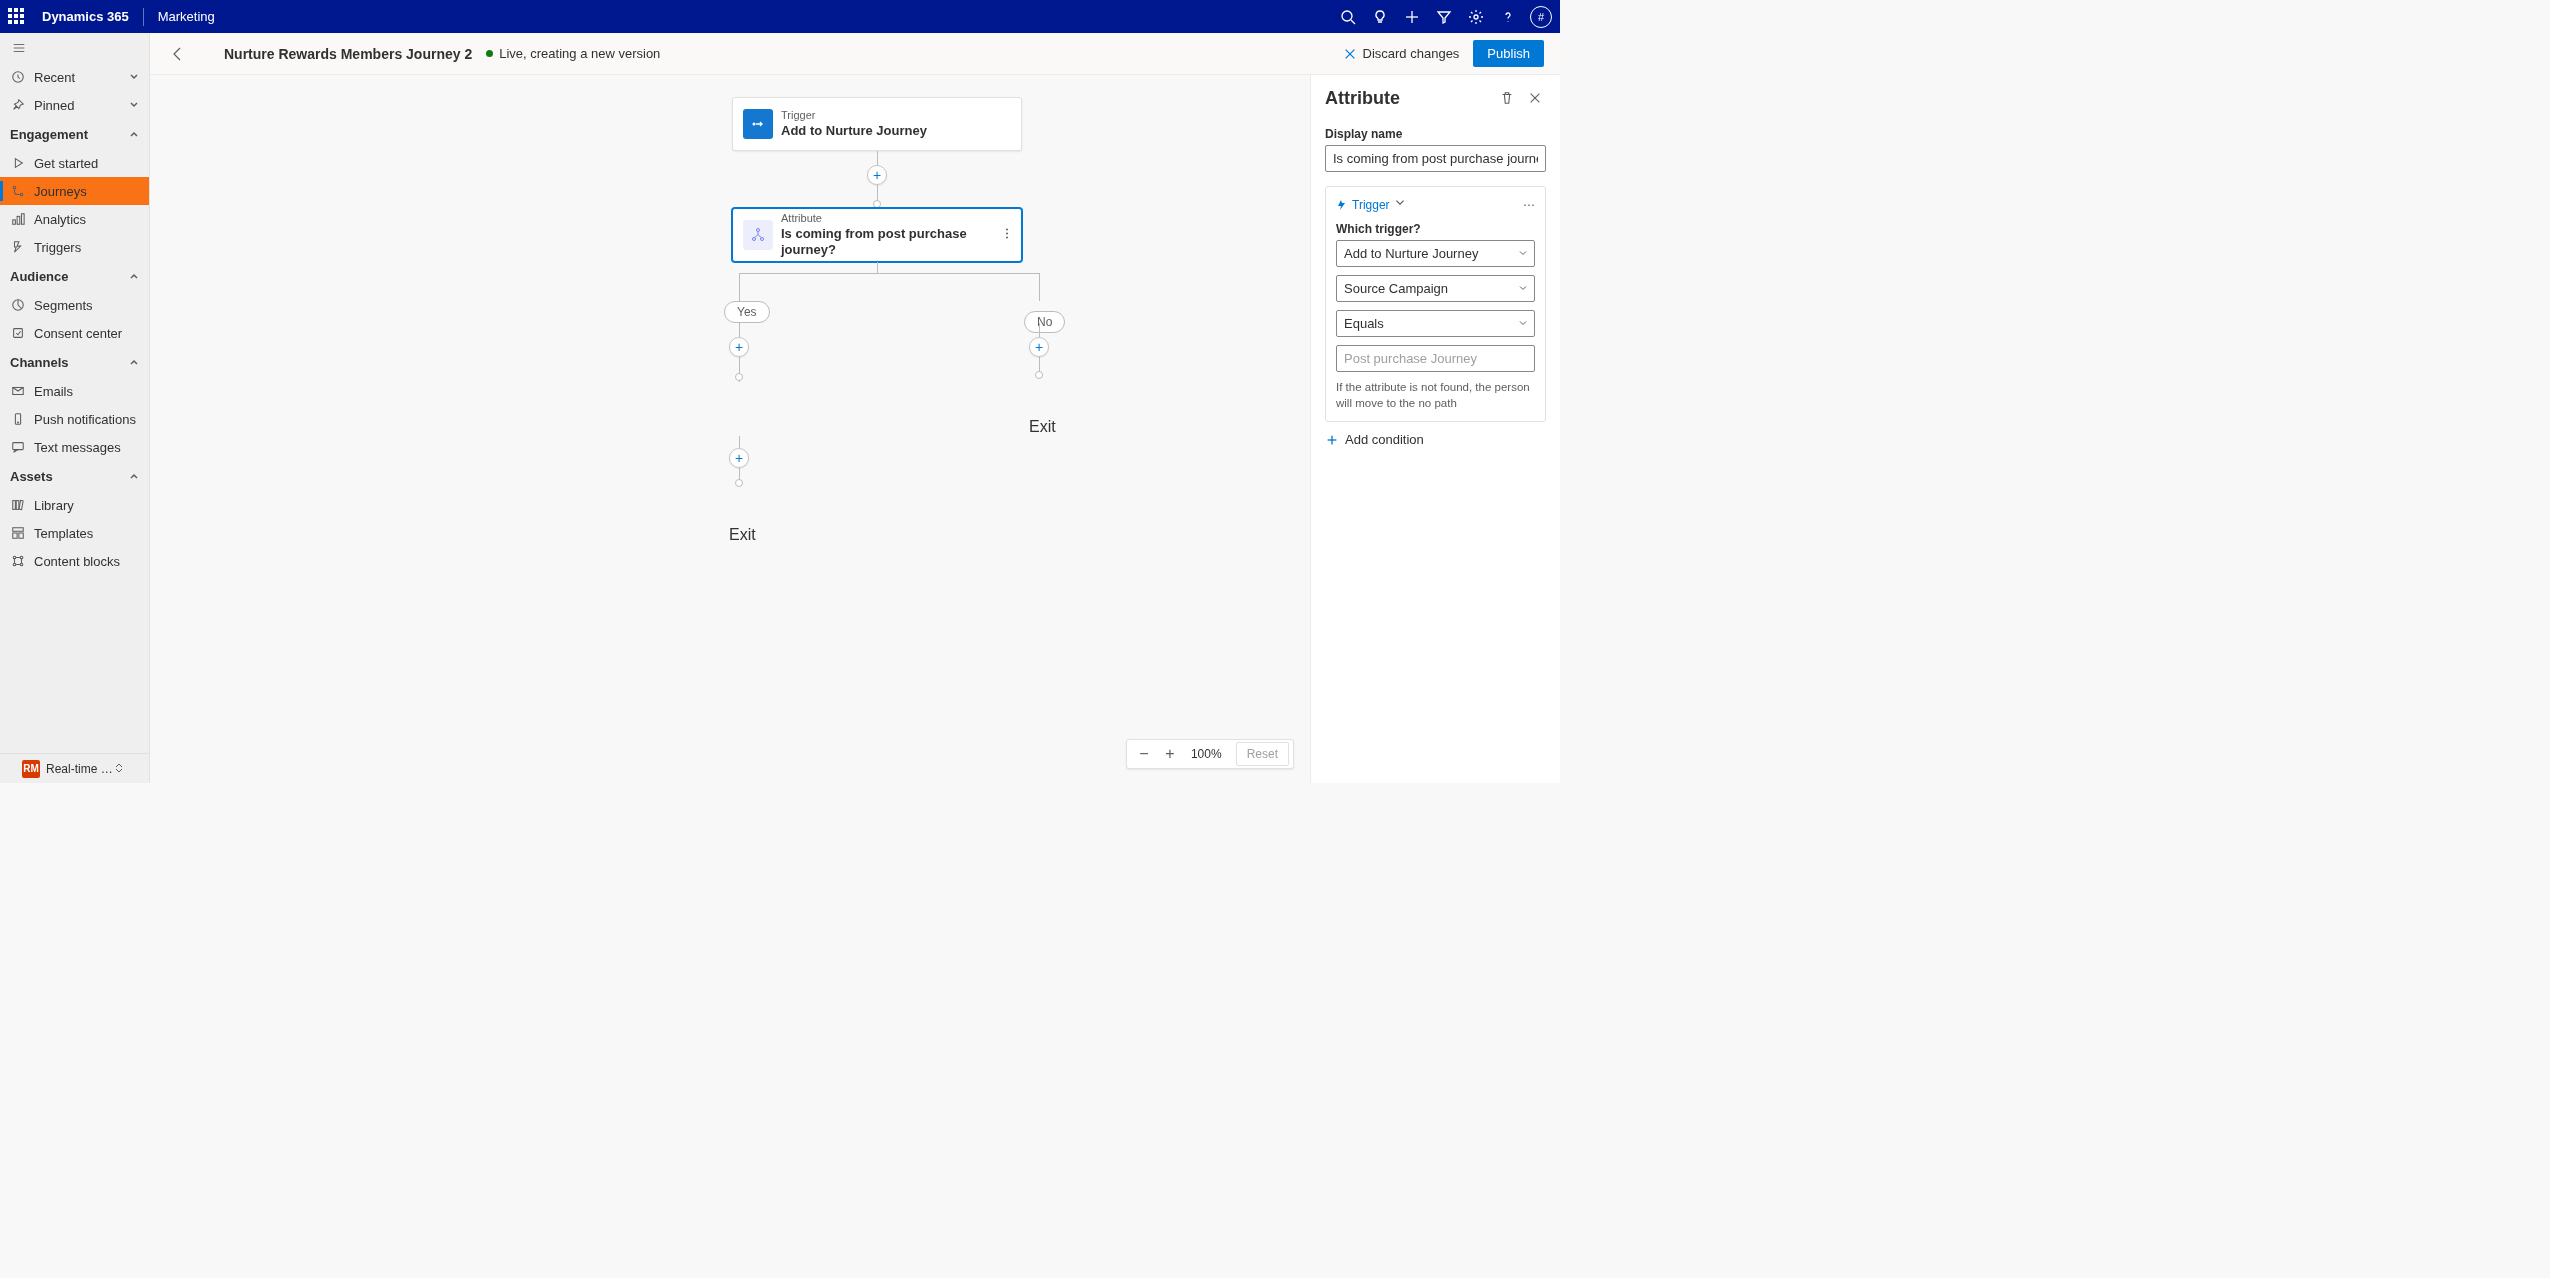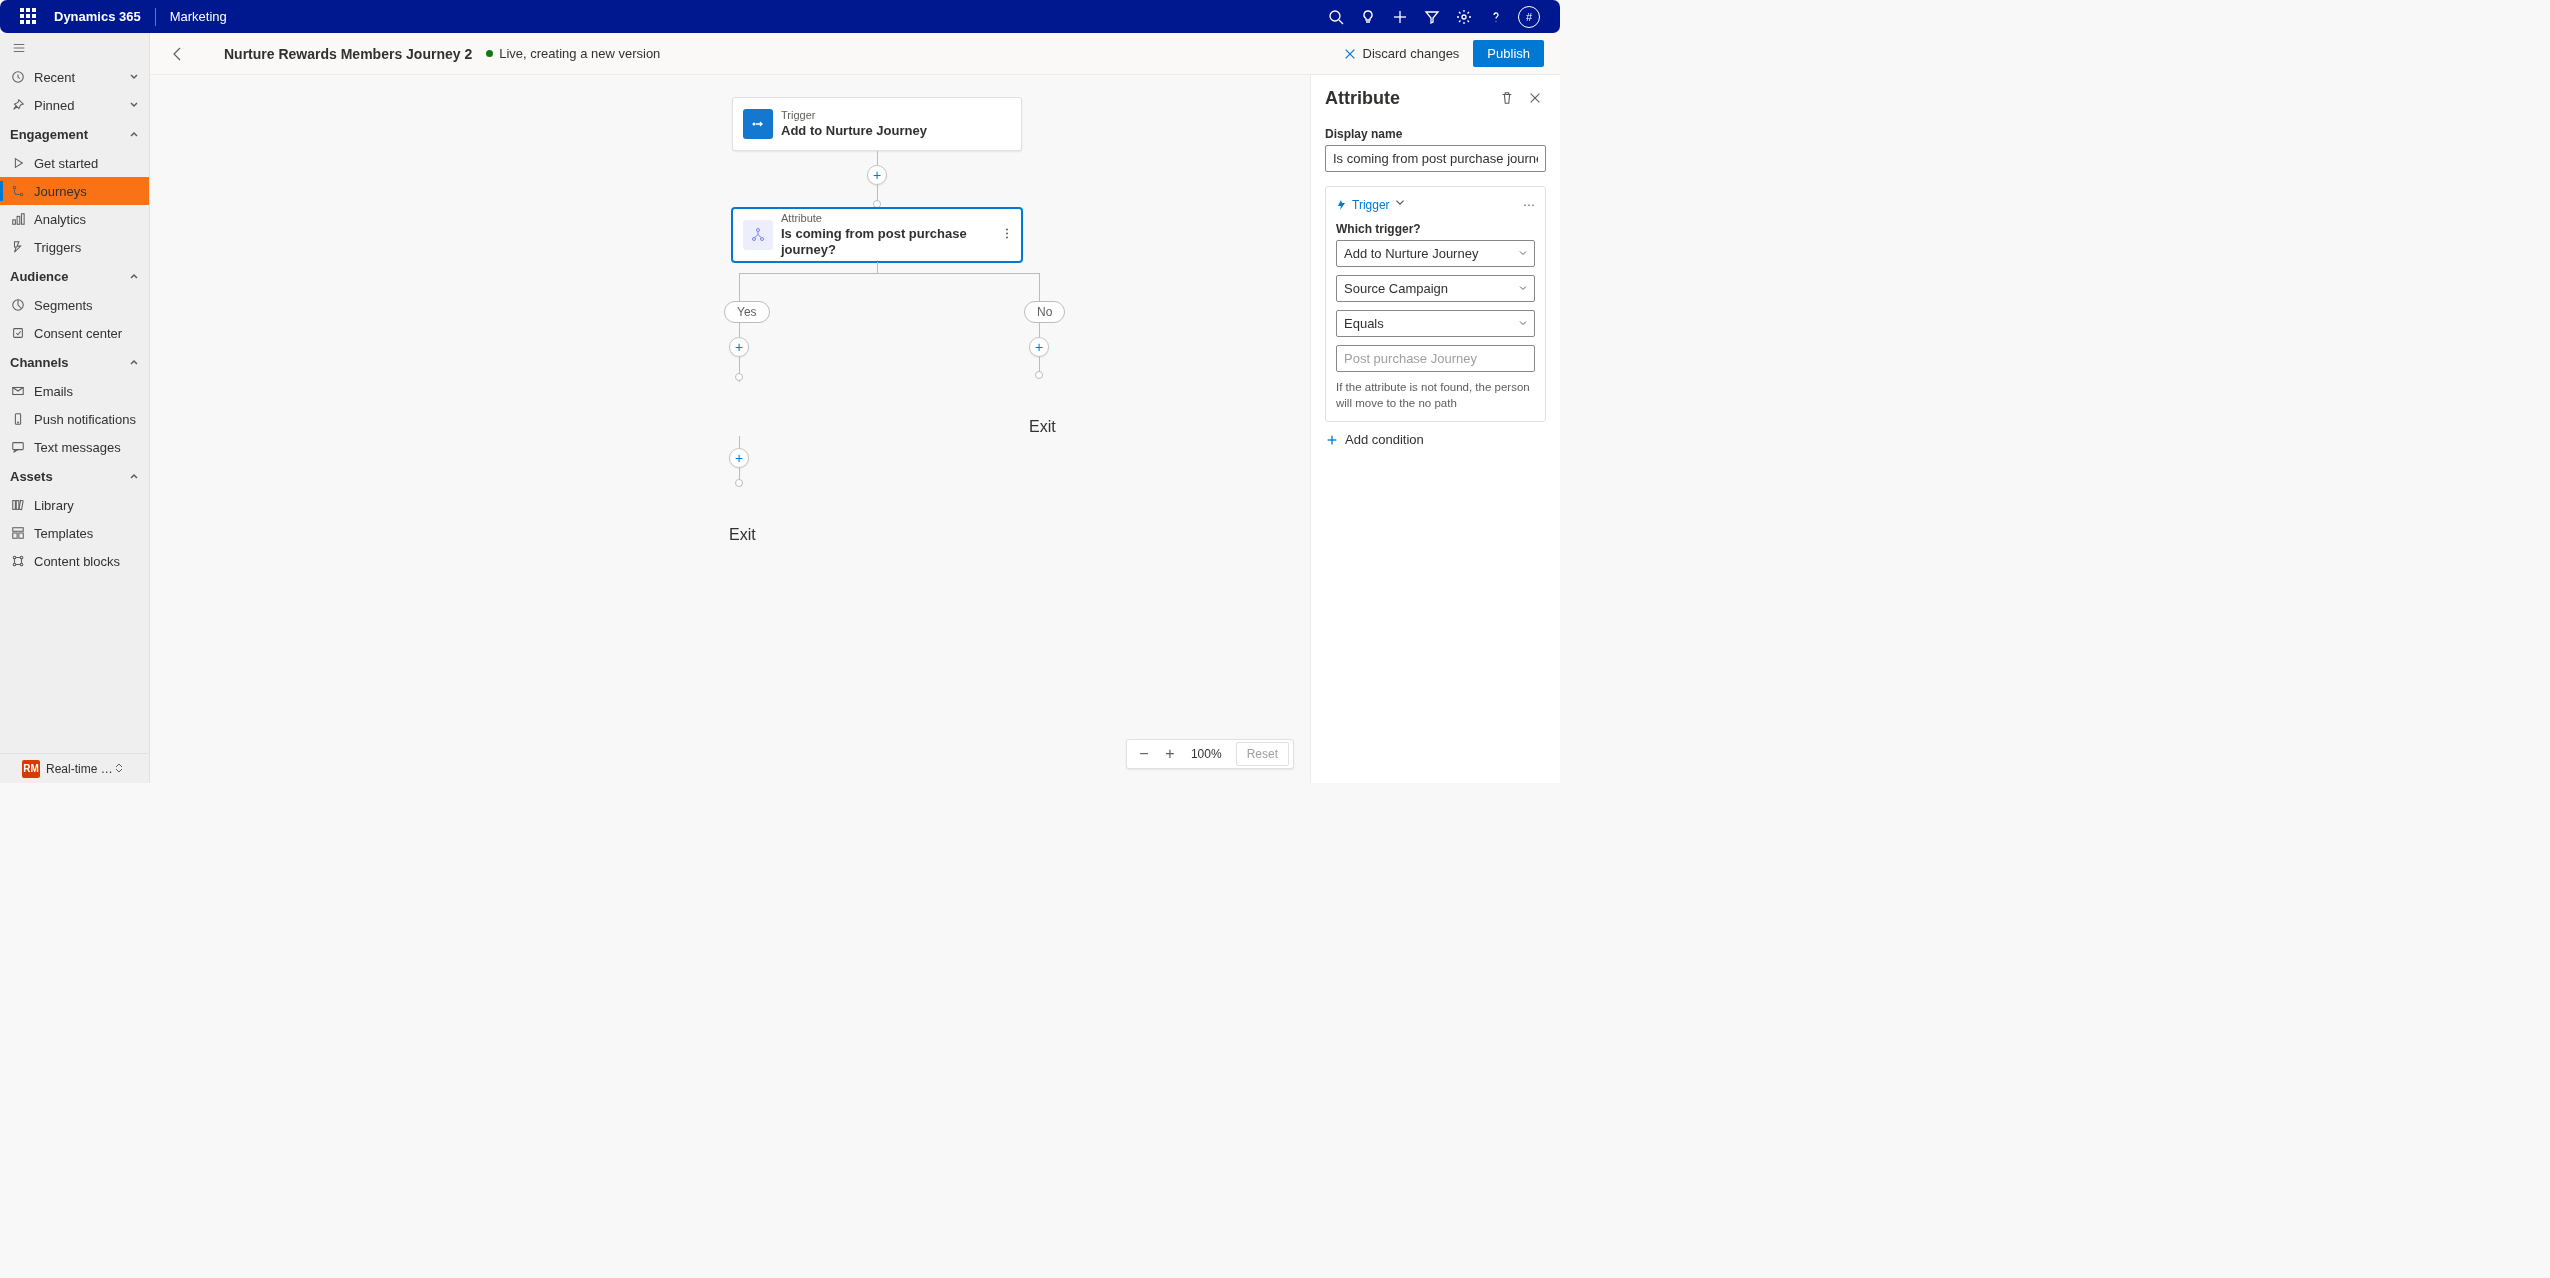--- a/index.html
+++ b/index.html
@@ -1,19 +1,19 @@
 <!DOCTYPE html>
 <html><head>
 <meta charset="utf-8">
 <style>
 * { margin: 0; padding: 0; box-sizing: border-box; font-family: "Segoe UI", -apple-system, sans-serif; }
 body { width: 1560px; height: 783px; overflow: hidden; background: #f8f8f8; font-size: 13px; color: #323130; position: relative; }
 
 
-.navbar { height: 33px; background: #00188f; color: #fff; display: flex; align-items: center; padding: 0 20px; font-size: 13px; border-radius: 7px; }
+.navbar { height: 33px; background: #00188f; color: #fff; display: flex; align-items: center; padding: 0 8px; font-size: 13px; }
 .navbar .waffle { width: 18px; height: 18px; display: grid; grid-template-columns: repeat(3,4px); grid-template-rows: repeat(3,4px); gap: 2px; cursor: pointer; }
 .navbar .waffle span { background: #fff; }
 .navbar .brand { font-weight: 600; margin-left: 16px; }
 .navbar .divider { width: 1px; height: 18px; background: rgba(255,255,255,0.4); margin: 0 14px; }
 .navbar .area { font-weight: 400; }
 .navbar .spacer { flex: 1; }
 .navbar .nav-icon { width: 32px; height: 32px; display: flex; align-items: center; justify-content: center; cursor: pointer; color: #fff; }
 .navbar .nav-icon svg { width: 16px; height: 16px; stroke: #fff; fill: none; stroke-width: 1.3; }
 .navbar .avatar { width: 22px; height: 22px; border-radius: 50%; border: 1px solid #fff; display: flex; align-items: center; justify-content: center; margin-left: 6px; font-size: 11px; }
 
@@ -402,21 +402,21 @@
             <circle cx="6" cy="6" r="1" fill="#605e5c"></circle>
             <circle cx="6" cy="10" r="1" fill="#605e5c"></circle>
           </svg></div>
     </div>
 
     <div class="vline" style="left:727px; top:187px; height:11px;"></div>
     <div class="hline" style="left:589px; top:198px; width:300px;"></div>
     <div class="vline" style="left:589px; top:198px; height:28px;"></div>
     <div class="vline" style="left:889px; top:198px; height:28px;"></div>
     <div class="pill" style="left:574px; top:226px;"><span>Yes</span></div>
-    <div class="pill" style="left:874px; top:226px;"><span>No</span></div>
+    <div class="pill" style="left:874px; top:236px;"><span>No</span></div>
 
     <div class="vline" style="left:589px; top:248px; height:59px;"></div>
     <div class="plusbtn" style="left:579px; top:262px;">+</div>
     <div class="circ" style="left:585px; top:298px;"></div>
 
     <div class="vline" style="left:589px; top:361px; height:45px;"></div>
     <div class="plusbtn" style="left:579px; top:373px;">+</div>
     <div class="circ" style="left:585px; top:404px;"></div>
     <div class="exit" style="left:579px; top:418px;">Exit</div>
 

